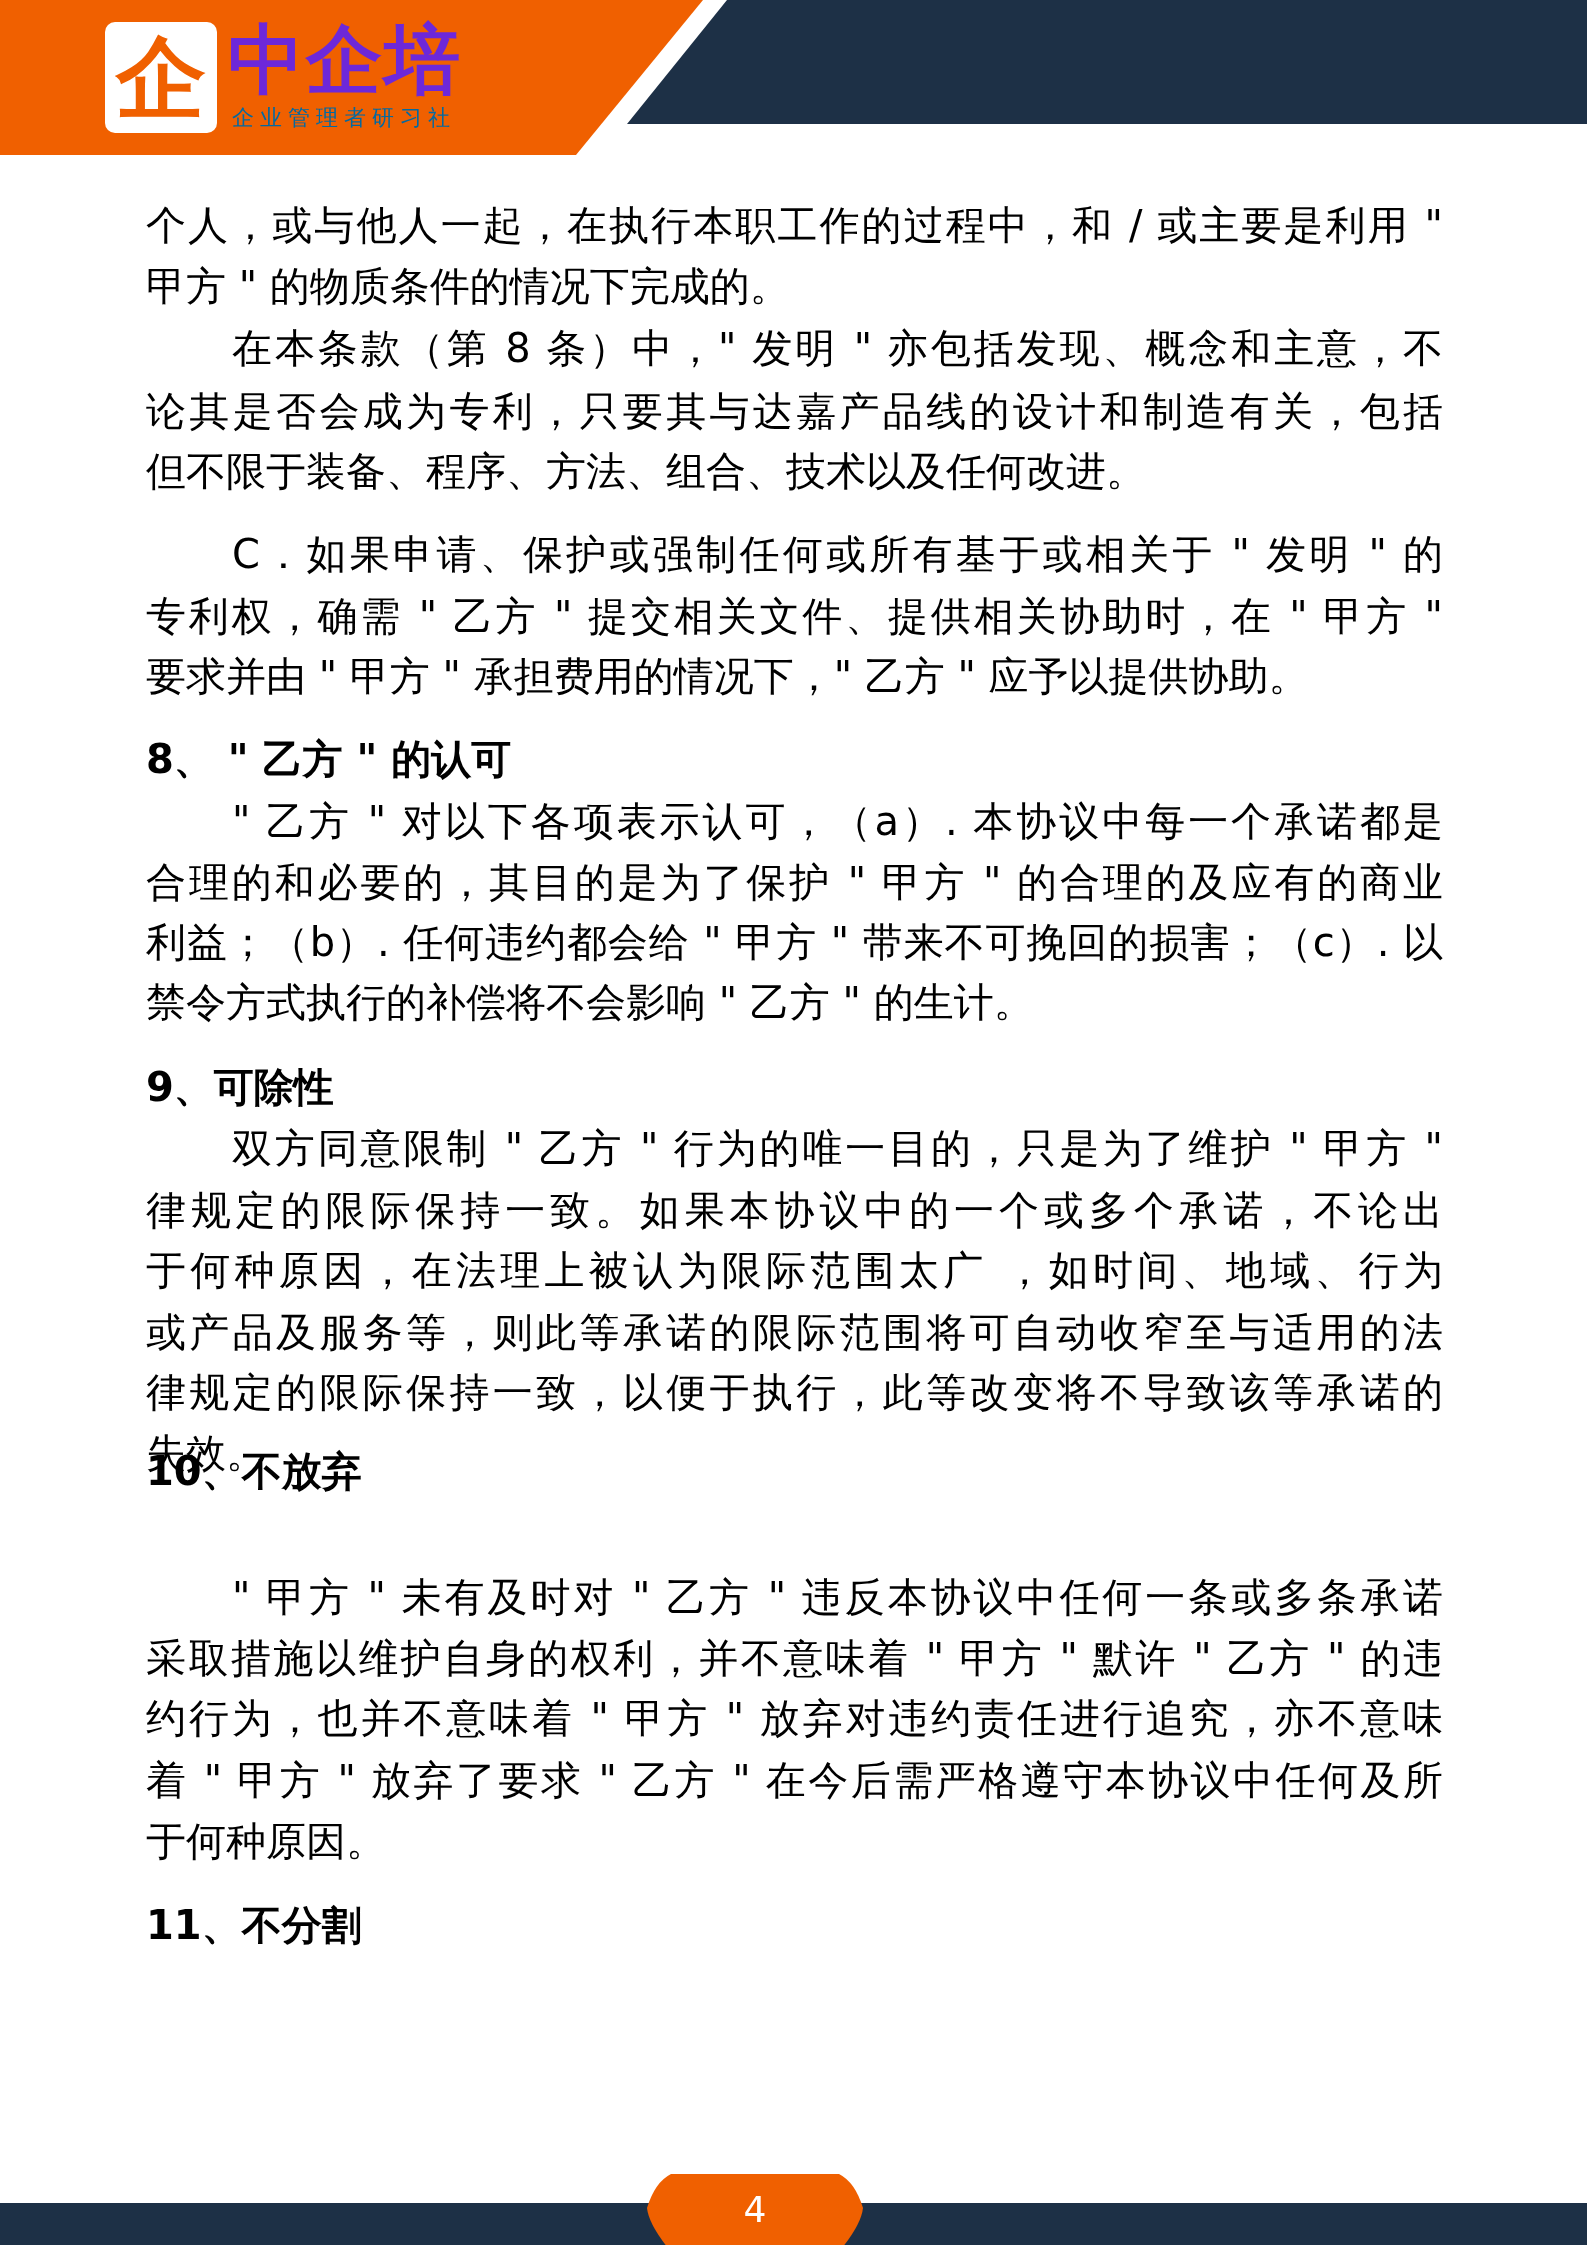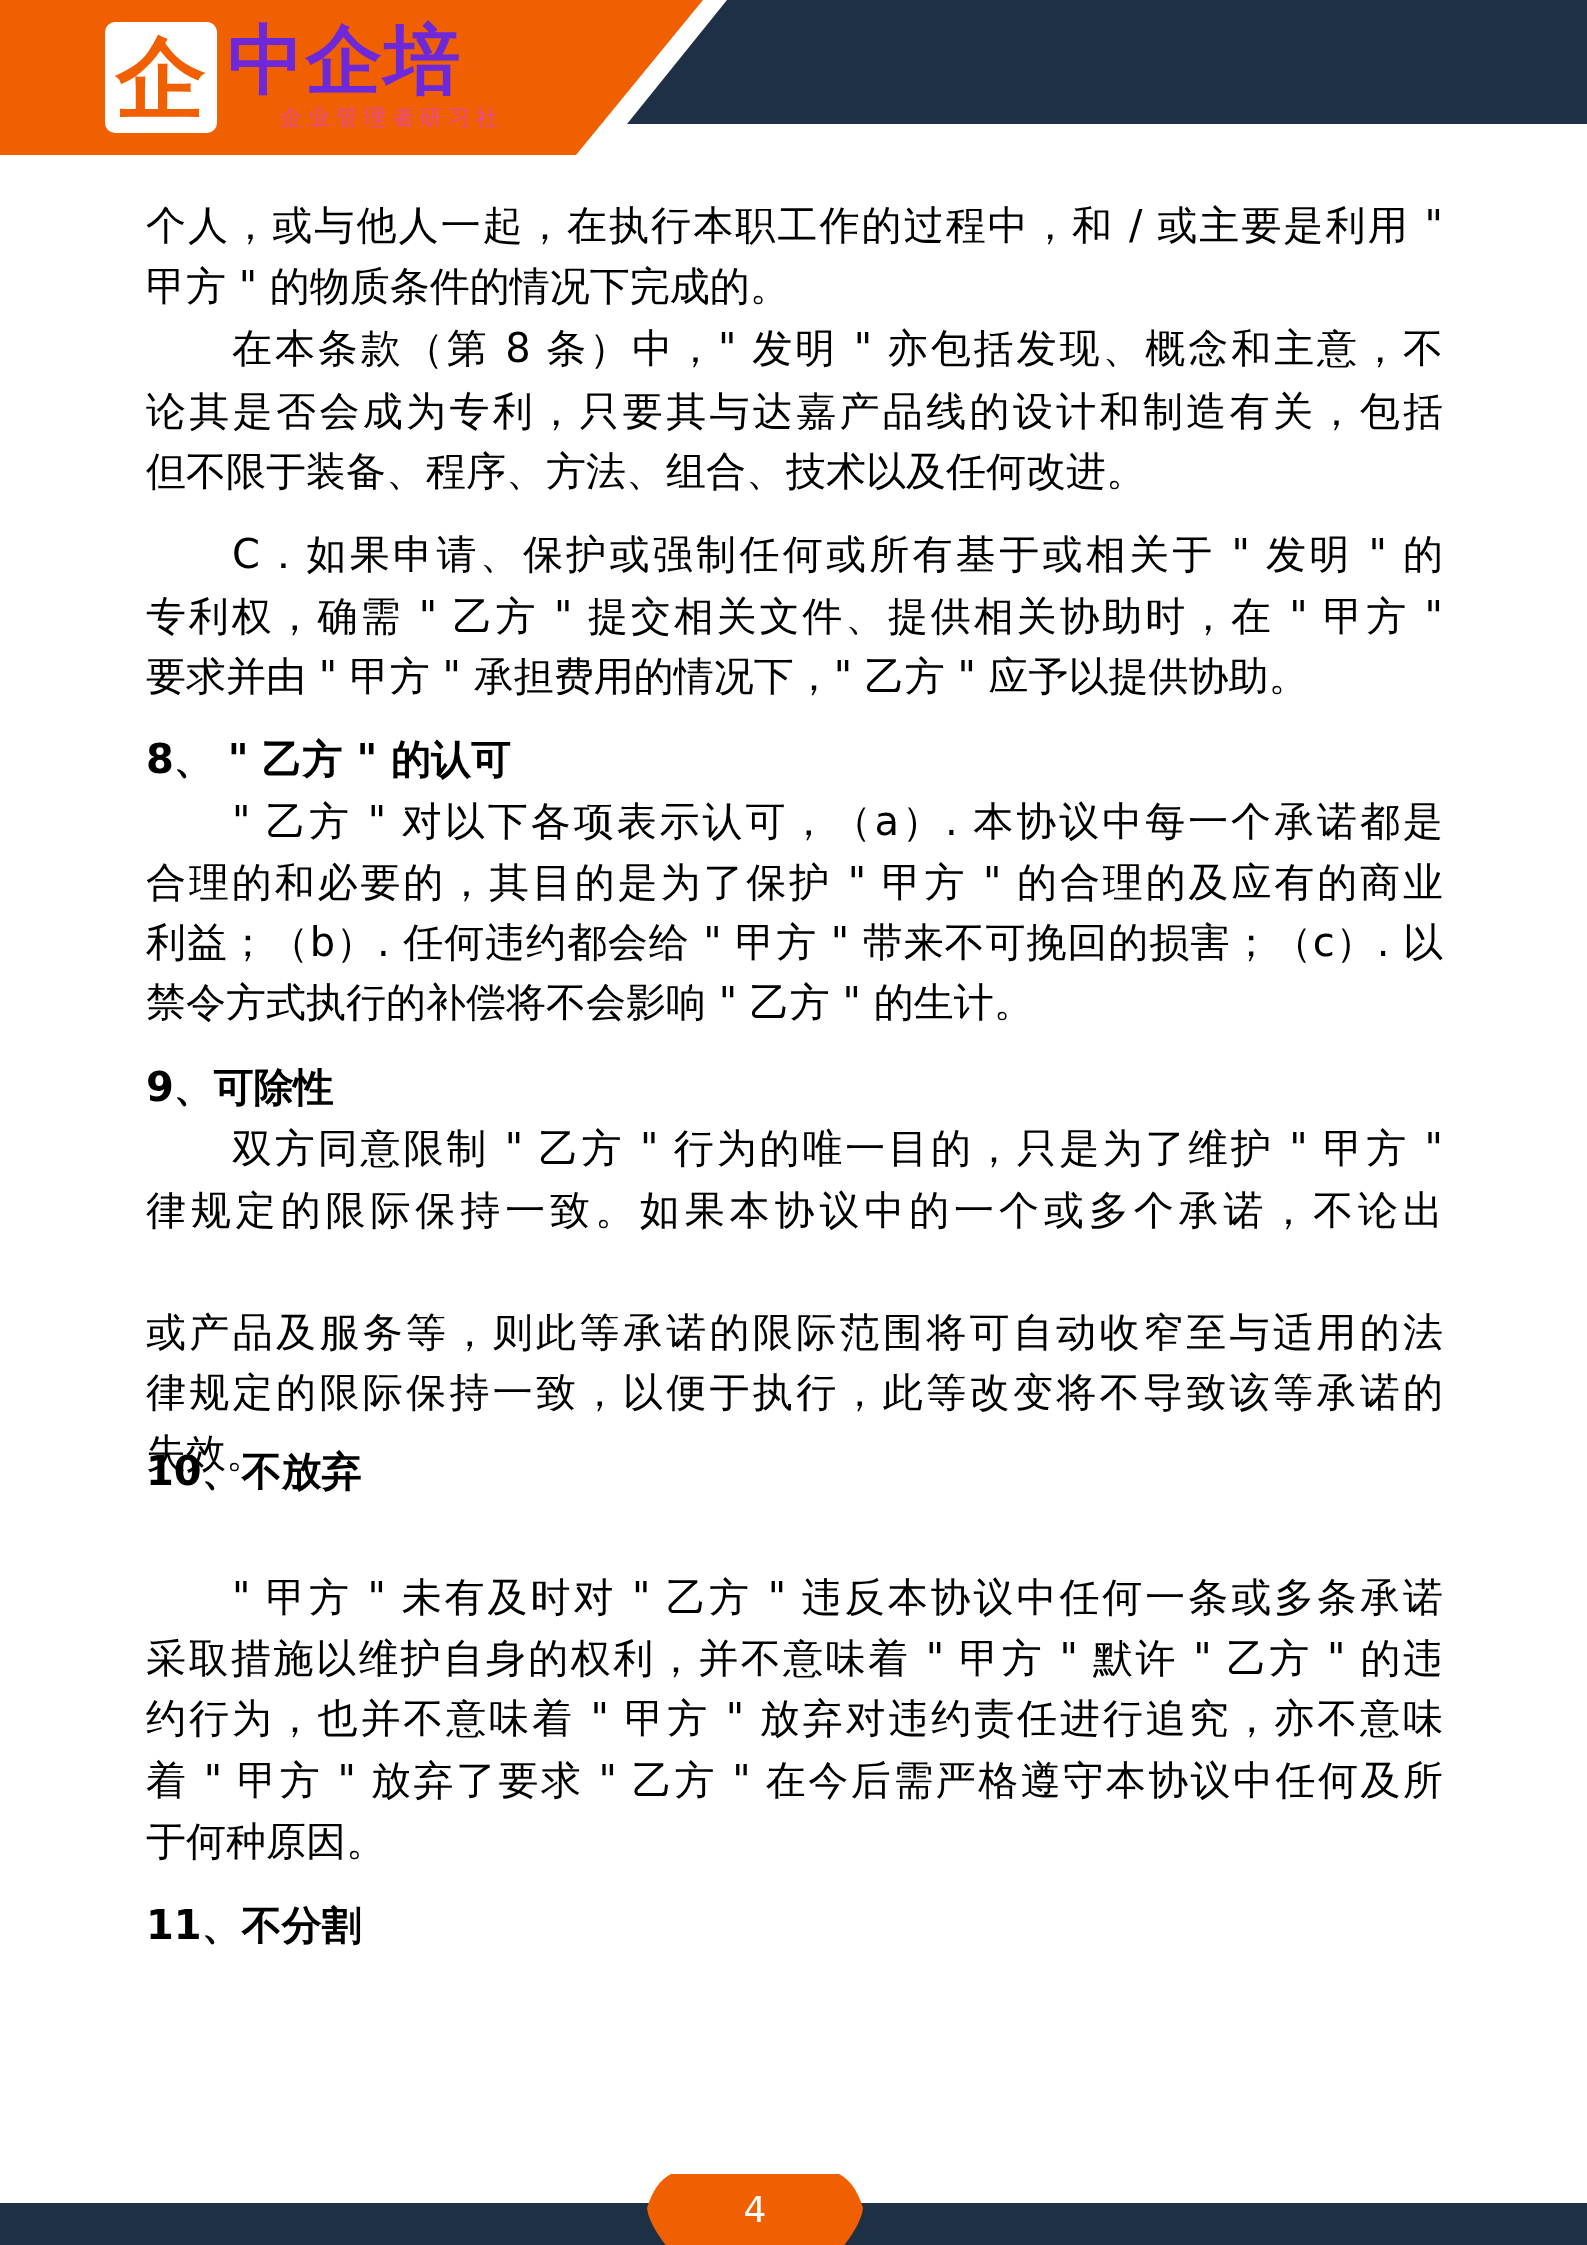--- a/index.html
+++ b/index.html
@@ -7,22 +7,22 @@
          font-family: "DejaVu Sans", "Liberation Sans", sans-serif; color: #000; }
   .header-shapes { position: absolute; left: 0; top: 0; width: 1587px; height: 160px; }
   .logo-box { position: absolute; left: 105px; top: 22px; width: 112px; height: 111px;
               background: #ffffff; border-radius: 10px; }
   .logo-glyph { position: absolute; left: 0; top: 0; width: 112px; height: 111px;
                 font-size: 90px; line-height: 111px; text-align: center; color: #f06000;
                 font-weight: bold; font-family: "DejaVu Serif", serif; }
   .brand-name { position: absolute; left: 228px; top: 14px; font-size: 76px; line-height: 92px;
                 font-weight: bold; color: #6d28d9; letter-spacing: 2px; white-space: nowrap; }
   .brand-tagline { position: absolute; left: 232px; top: 104px; font-size: 22px; line-height: 28px;
-                   color: #ec4899; letter-spacing: 6px; white-space: nowrap;
-                   font-family: "DejaVu Serif", serif; margin-left: 48px; }
+                   color: #0369a1; letter-spacing: 6px; white-space: nowrap;
+                   font-family: "DejaVu Serif", serif; }
   .content { position: absolute; left: 0; top: 0; width: 1587px; height: 2245px; }
   .line { position: absolute; left: 146px; width: 1297px; font-size: 40px; line-height: 48px;
           height: 48px; white-space: nowrap; text-align: justify; text-align-last: justify;
           overflow: visible; }
   .line.last { text-align-last: left; }
   .line.indent { left: 232px; width: 1211px; }
   .heading { position: absolute; left: 146px; font-size: 40px; line-height: 48px; height: 48px;
              font-weight: bold; white-space: nowrap; }
   .footer-bar { position: absolute; left: 0; top: 2203px; width: 1587px; height: 42px; background: #1d3046; }
   .page-badge { position: absolute; left: 647px; top: 2174px; width: 216px; height: 80px; }
@@ -58,20 +58,21 @@
 
   <div class="heading" style="top:735px">8、 " 乙方 " 的认可</div>
   <div class="line indent" style="top:797px">" 乙方 " 对以下各项表示认可，（a）. 本协议中每一个承诺都是</div>
   <div class="line" style="top:858px">合理的和必要的，其目的是为了保护 " 甲方 " 的合理的及应有的商业</div>
   <div class="line" style="top:918px">利益；（b）. 任何违约都会给 " 甲方 " 带来不可挽回的损害；（c）. 以</div>
   <div class="line last" style="top:978px">禁令方式执行的补偿将不会影响 " 乙方 " 的生计。</div>
 
   <div class="heading" style="top:1063px">9、可除性</div>
   <div class="line indent" style="top:1124px">双方同意限制 " 乙方 " 行为的唯一目的，只是为了维护 " 甲方 "</div>
   <div class="line" style="top:1186px">律规定的限际保持一致。如果本协议中的一个或多个承诺，不论出</div>
+  <div class="line" style="top:1246px">于何种原因，在法理上被认为限际范围太广 ，如时间、地域、行为</div>
   <div class="line" style="top:1308px">或产品及服务等，则此等承诺的限际范围将可自动收窄至与适用的法</div>
   <div class="line last" style="top:1429px">失效。</div>
   <div class="line" style="top:1368px">律规定的限际保持一致，以便于执行，此等改变将不导致该等承诺的</div>
 
   <div class="heading" style="top:1447px">10、不放弃</div>
   <div class="line indent" style="top:1573px">" 甲方 " 未有及时对 " 乙方 " 违反本协议中任何一条或多条承诺</div>
   <div class="line" style="top:1634px">采取措施以维护自身的权利，并不意味着 " 甲方 " 默许 " 乙方 " 的违</div>
   <div class="line" style="top:1694px">约行为，也并不意味着 " 甲方 " 放弃对违约责任进行追究，亦不意味</div>
   <div class="line" style="top:1756px">着 " 甲方 " 放弃了要求 " 乙方 " 在今后需严格遵守本协议中任何及所</div>
   <div class="line last" style="top:1817px">于何种原因。</div>

